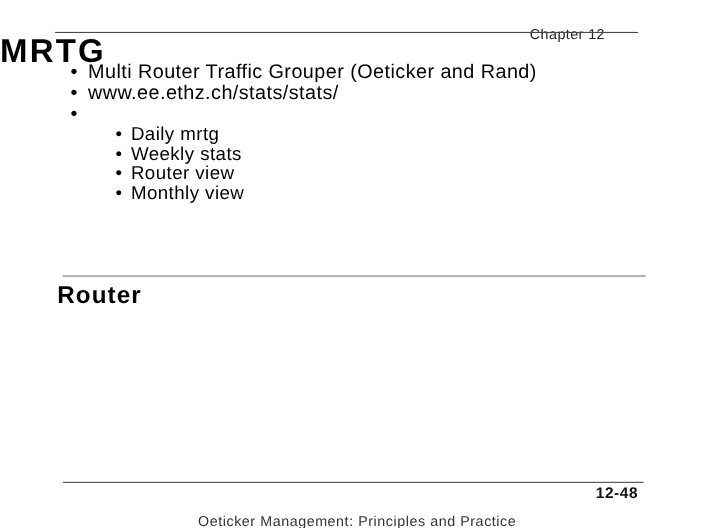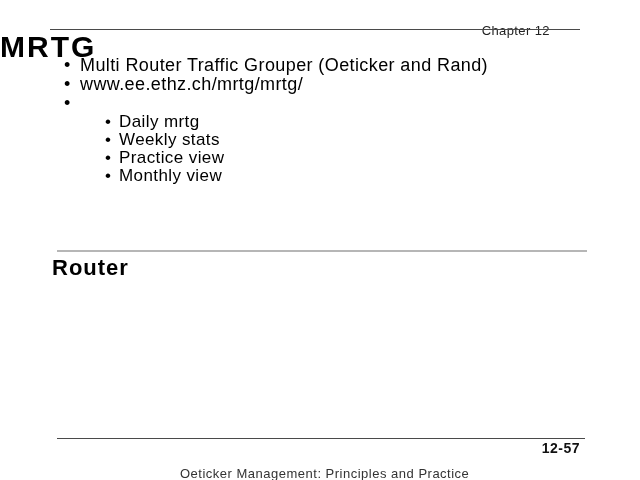--- a/index.html
+++ b/index.html
@@ -135,55 +135,55 @@
 
   <div class="bullets">
 
     <div class="bullet-row">
       <span class="marker">•</span>
       <span>Multi Router Traffic Grouper (Oeticker and Rand)</span>
     </div>
 
     <div class="bullet-row">
       <span class="marker">•</span>
-      <span>www.ee.ethz.ch/mrtg/mrtg/</span>
+      <span>www.ee.ethz.ch/stats/stats/</span>
     </div>
 
     <div class="bullet-row">
       <span class="marker">•</span>
     </div>
 
     <div class="bullet-row sub">
       <span class="marker">•</span>
       <span>Daily mrtg</span>
     </div>
 
     <div class="bullet-row sub">
       <span class="marker">•</span>
       <span>Weekly stats</span>
     </div>
 
     <div class="bullet-row sub">
       <span class="marker">•</span>
-      <span>Practice view</span>
+      <span>Router view</span>
     </div>
 
     <div class="bullet-row sub">
       <span class="marker">•</span>
       <span>Monthly view</span>
     </div>
 
   </div>
 
   <div class="notes-divider"></div>
 
   <div class="notes-heading">Router</div>
 
   <div class="footer-rule"></div>
 
   <div class="footer-text">
     <div>Oeticker Management: Principles and Practice</div>
     
   </div>
 
-  <div class="page-number">12-57</div>
+  <div class="page-number">12-48</div>
 
 </div>
 
 </body></html>

